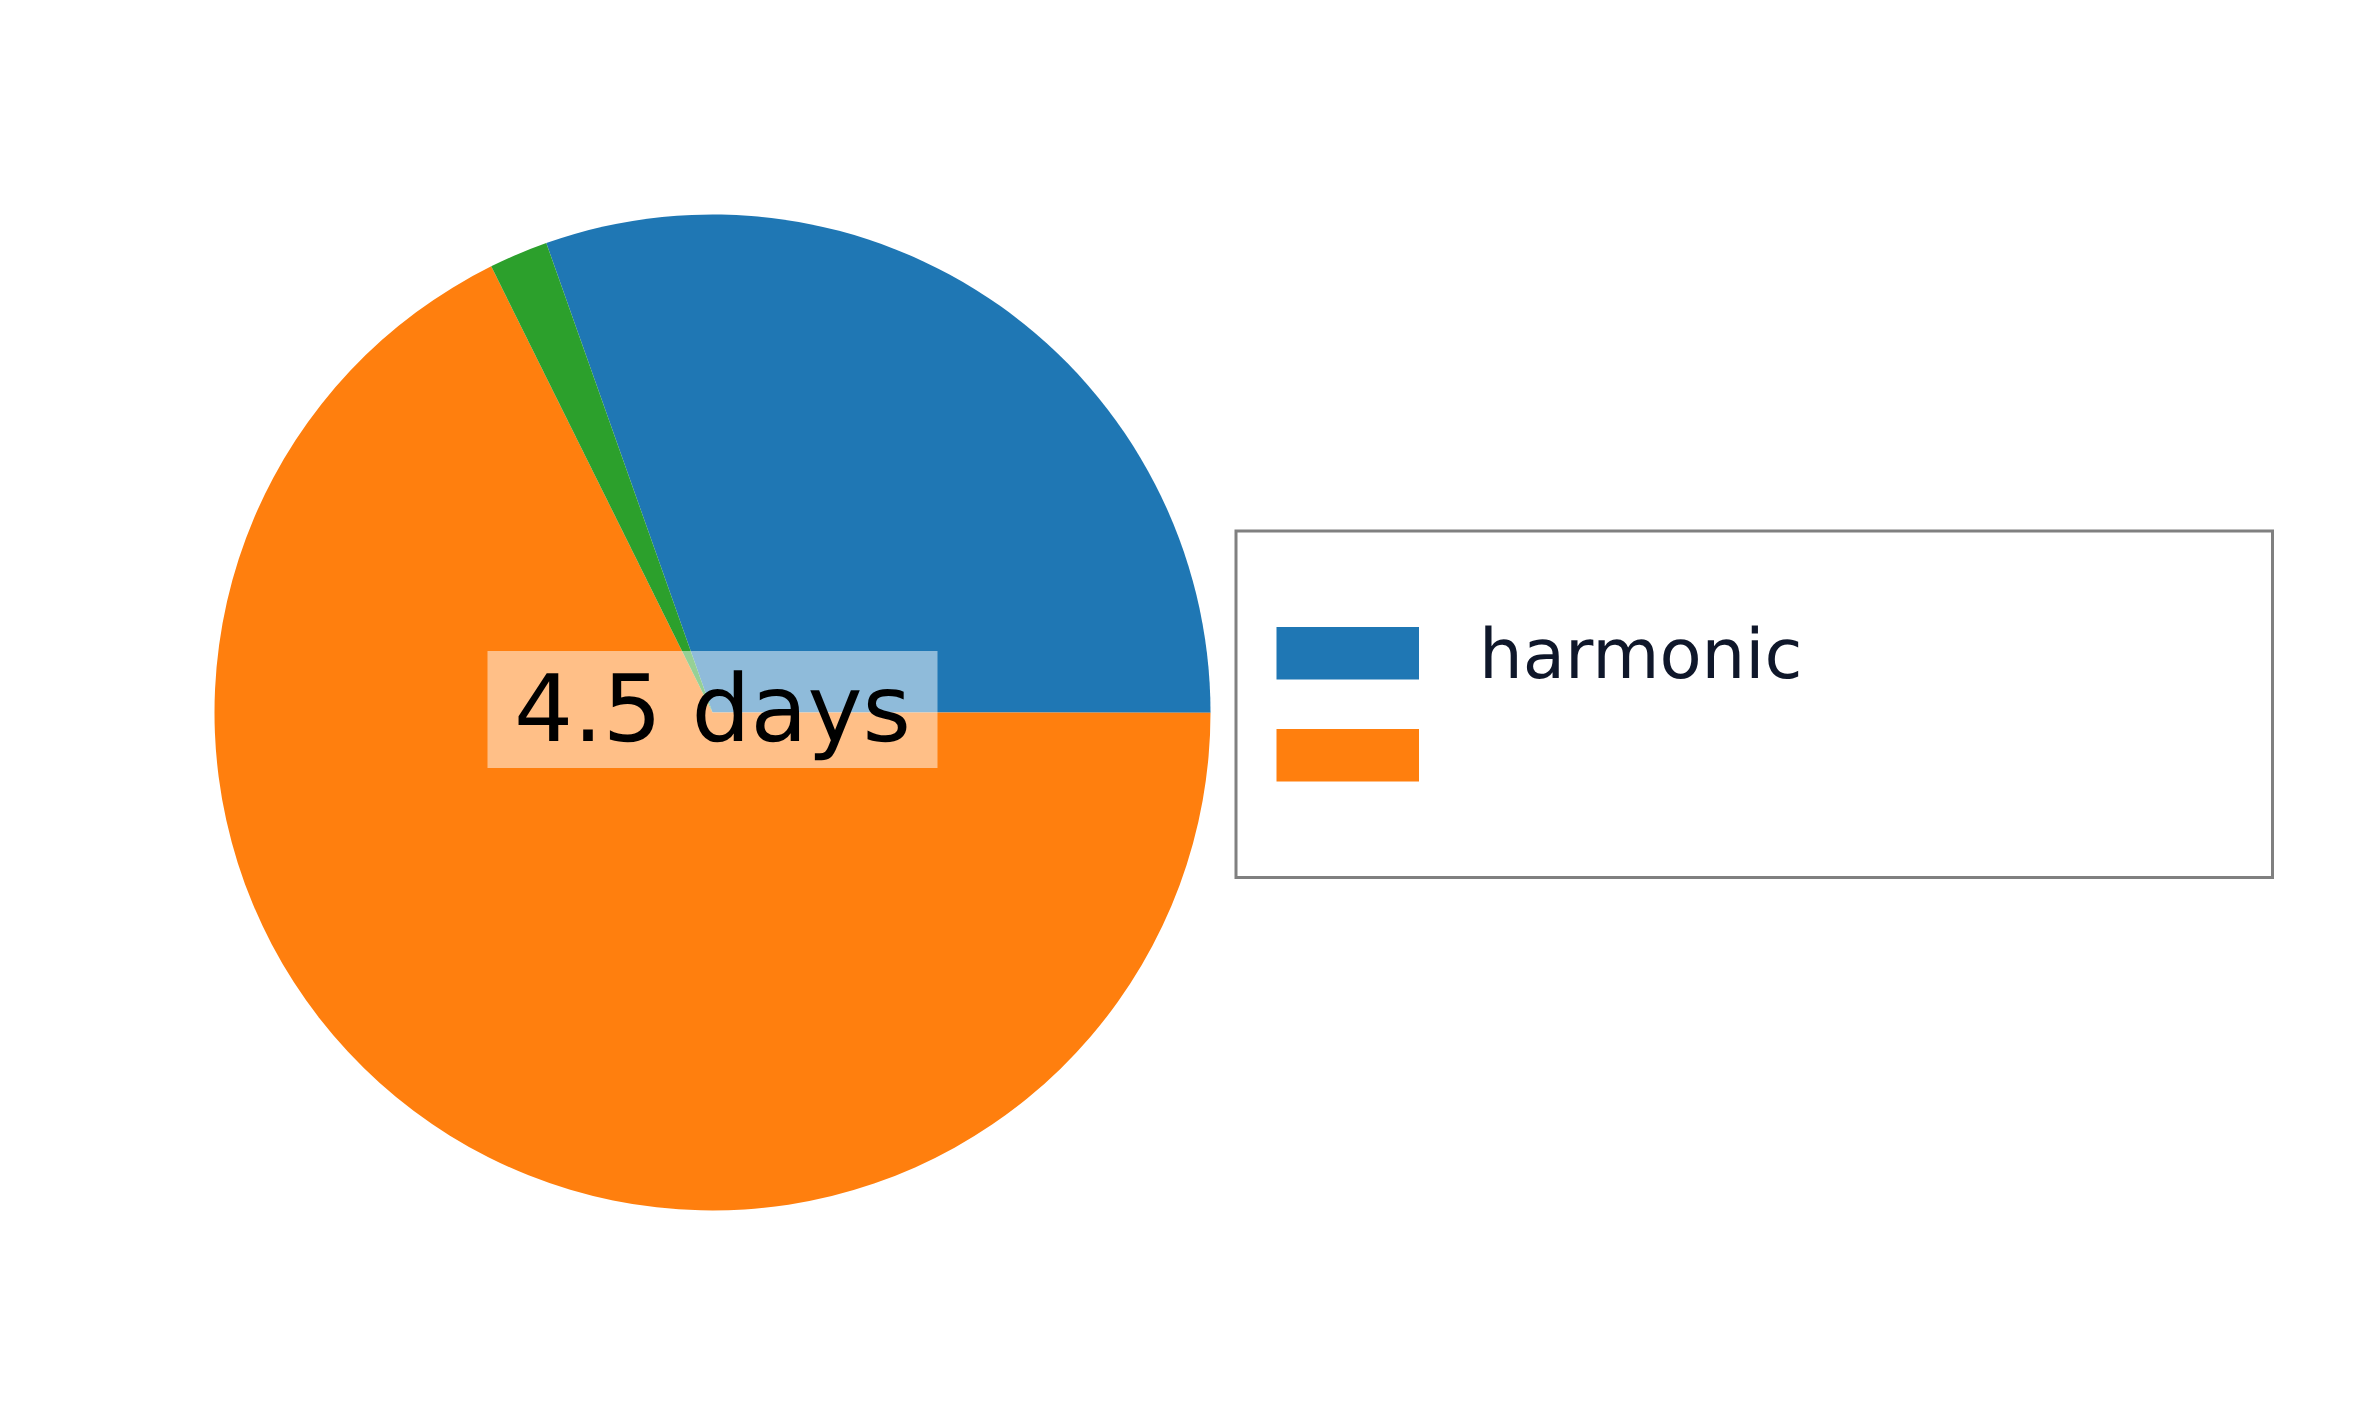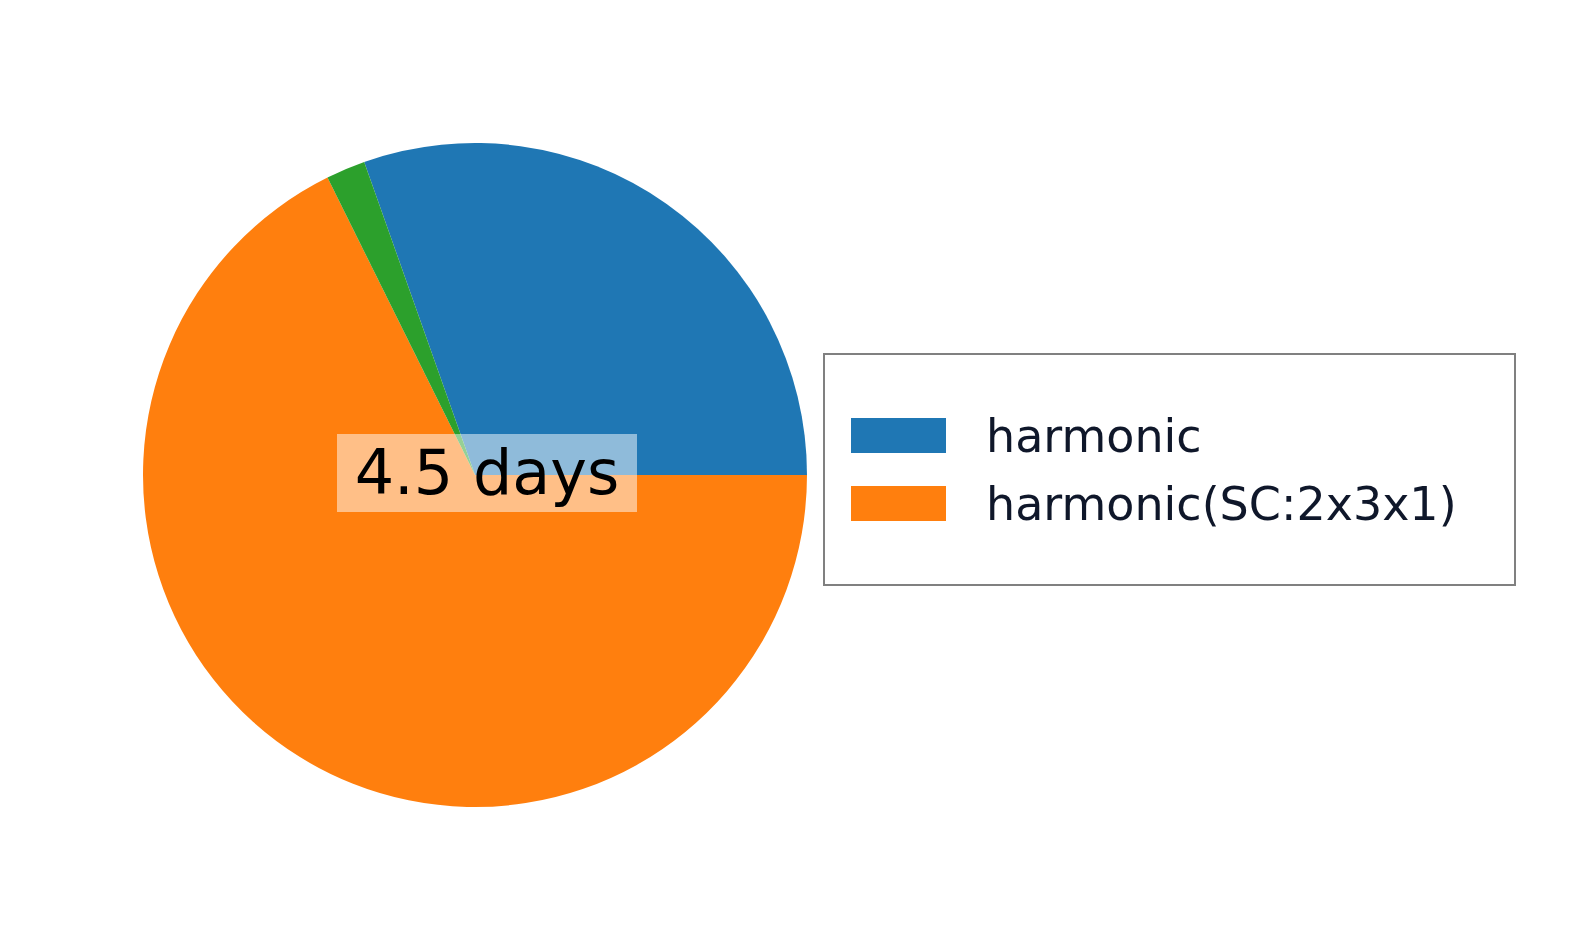--- a/index.html
+++ b/index.html
@@ -83,26 +83,25 @@
   <div id="pie-area">
     <svg id="pie-svg" width="1584" height="951">
       <g id="pie-slices">
           <path d="M 475 475 L 364.18 162.04 A 332 332 0 0 1 807.00 475.12 Z" fill="#1f77b4"></path>
           <path d="M 475 475 L 807.00 475.12 A 332 332 0 1 1 327.48 177.57 Z" fill="#ff7f0e"></path>
           <path d="M 475 475 L 327.48 177.57 A 332 332 0 0 1 364.18 162.04 Z" fill="#2ca02c"></path>
         </g>
     </svg>
   </div>
 
-  <div id="center-label" style="left: 325px; top: 434px; width: 300px; height: 78px; font-size: 62px; background: rgba(255, 255, 255, 0.5); margin-left: 12px;">4.5 days</div>
+  <div id="center-label" style="left: 325px; top: 434px; width: 300px; height: 78px; font-size: 62px; background: rgba(255, 255, 255, 0.5);">4.5 days</div>
 
   <div id="legend" style="left: 823px; top: 353px; width: 693px; height: 233px; border: 2px solid rgb(128, 128, 128); background: rgb(255, 255, 255); padding: 10px 0px 10px 26px;">
       <div class="legend-row">
         <span class="legend-swatch" style="background: rgb(31, 119, 180);"></span>
         <span class="legend-label" style="font-size: 46px; margin-left: 40px;">harmonic</span>
       </div>
       <div class="legend-row">
         <span class="legend-swatch" style="background: rgb(255, 127, 14);"></span>
-        <span class="legend-label" style="font-size: 46px; margin-left: 40px;">harmonic(SC:2x3x1)</span>
       </div>
     </div>
 
 </div>
 
 </body></html>

